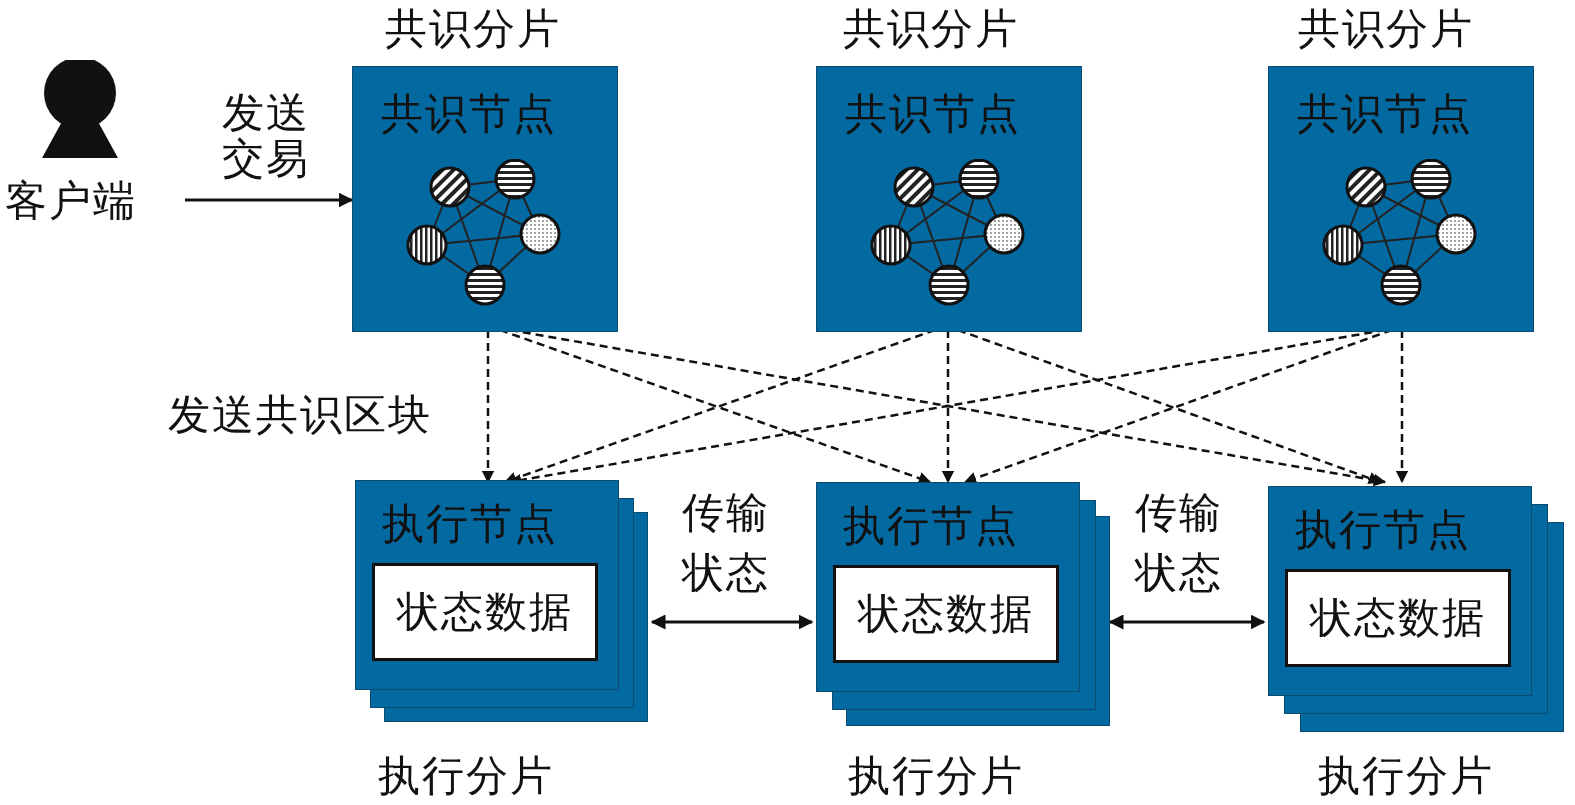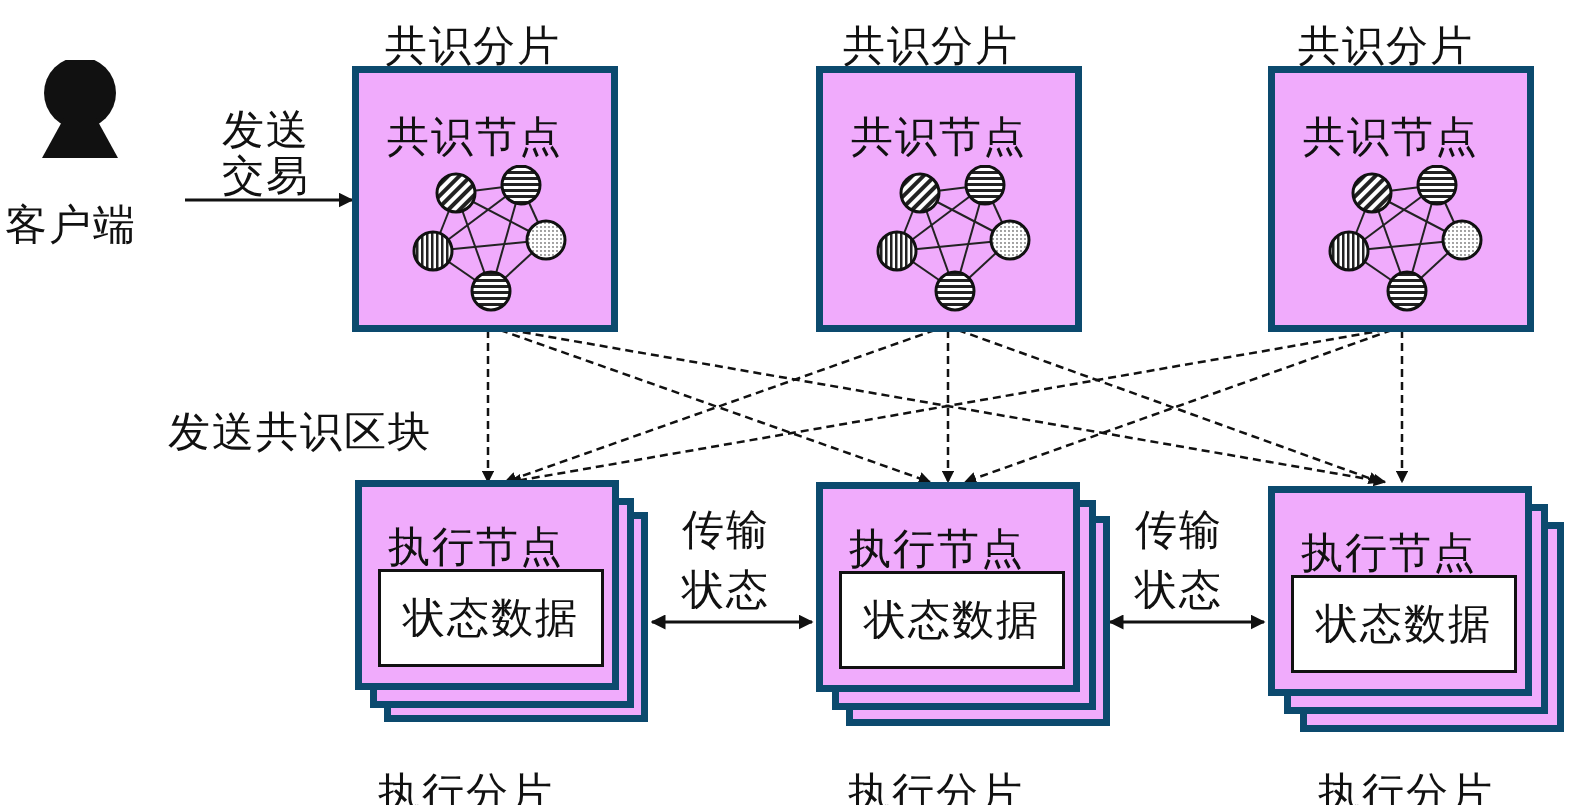--- a/index.html
+++ b/index.html
@@ -1,19 +1,19 @@
 <!DOCTYPE html>
 <html><head>
 <meta charset="utf-8">
 <style>
   html, body { margin: 0; padding: 0; background: #fff; }
   body { width: 1575px; height: 805px; position: relative; overflow: hidden;
          font-family: "DejaVu Serif", "Liberation Serif", serif; color: #111; }
-  .lbl { position: absolute; font-size: 42px; line-height: 1; white-space: nowrap; letter-spacing: 2px; margin-top: 17px; }
-  .box { position: absolute; background: #f0abfc; border: 7px solid #0c4a6e; box-sizing: border-box; padding-left: 44px; }
+  .lbl { position: absolute; font-size: 42px; line-height: 1; white-space: nowrap; letter-spacing: 2px; }
+  .box { position: absolute; background: #0369a1; border: 1px solid #0c4a6e; box-sizing: border-box; padding-left: 44px; }
   .inner { position: absolute; border: 3px solid #111; box-sizing: border-box; background: #fff;
            display: flex; align-items: center; justify-content: center; font-size: 42px; letter-spacing: 2px; font-family: Liberation Serif, serif; }
   svg.overlay { position: absolute; left: 0; top: 0; }
 </style>
 </head>
 <body>
 
 <svg class="overlay" width="1575" height="805">
   <defs>
     <marker id="ah" viewBox="0 0 10 10" refX="9" refY="5" markerWidth="5" markerHeight="5" orient="auto-start-reverse">
@@ -36,21 +36,21 @@
   </g>
 
   <line x1="652" y1="622" x2="812" y2="622" stroke="#111" stroke-width="3" marker-start="url(#ah)" marker-end="url(#ah)"></line>
   <line x1="1110" y1="622" x2="1264" y2="622" stroke="#111" stroke-width="3" marker-start="url(#ah)" marker-end="url(#ah)"></line>
 </svg>
 
 <svg style="position:absolute;left:38px;top:60px" width="84" height="100">
   <circle cx="42" cy="33" r="36" fill="#111"></circle>
   <polygon points="26,58 58,58 80,98 4,98" fill="#111"></polygon>
 </svg>
-<div class="lbl" style="left:5px;top:187px">客户端</div>
+<div class="lbl" style="left:5px;top:180px">客户端</div>
 <div class="lbl" style="left:222px;top:92px">发送</div>
 <div class="lbl" style="left:222px;top:138px">交易</div>
 <div class="lbl" style="left:168px;top:394px">发送共识区块</div>
 
 <div id="consensus-wrap"></div>
 <div class="lbl" style="left:385px;top:8px">共识分片</div>
 <div class="lbl" style="left:843px;top:8px">共识分片</div>
 <div class="lbl" style="left:1298px;top:8px">共识分片</div>
 
 <div class="box" style="left:352px;top:66px;width:266px;height:266px">

